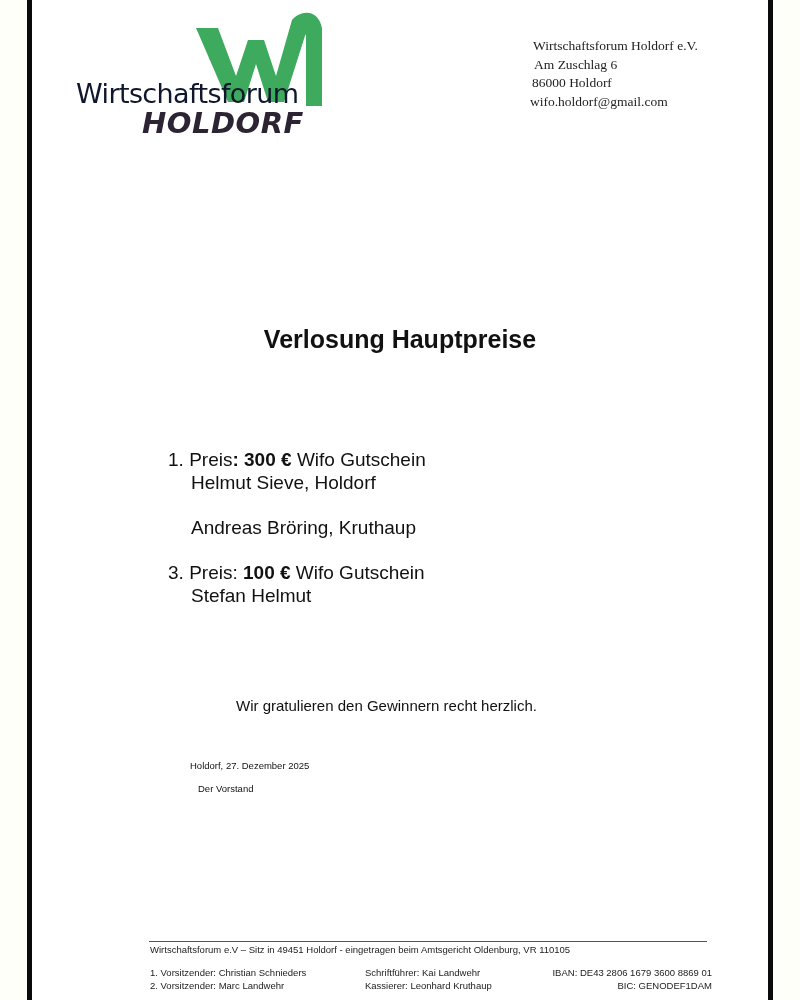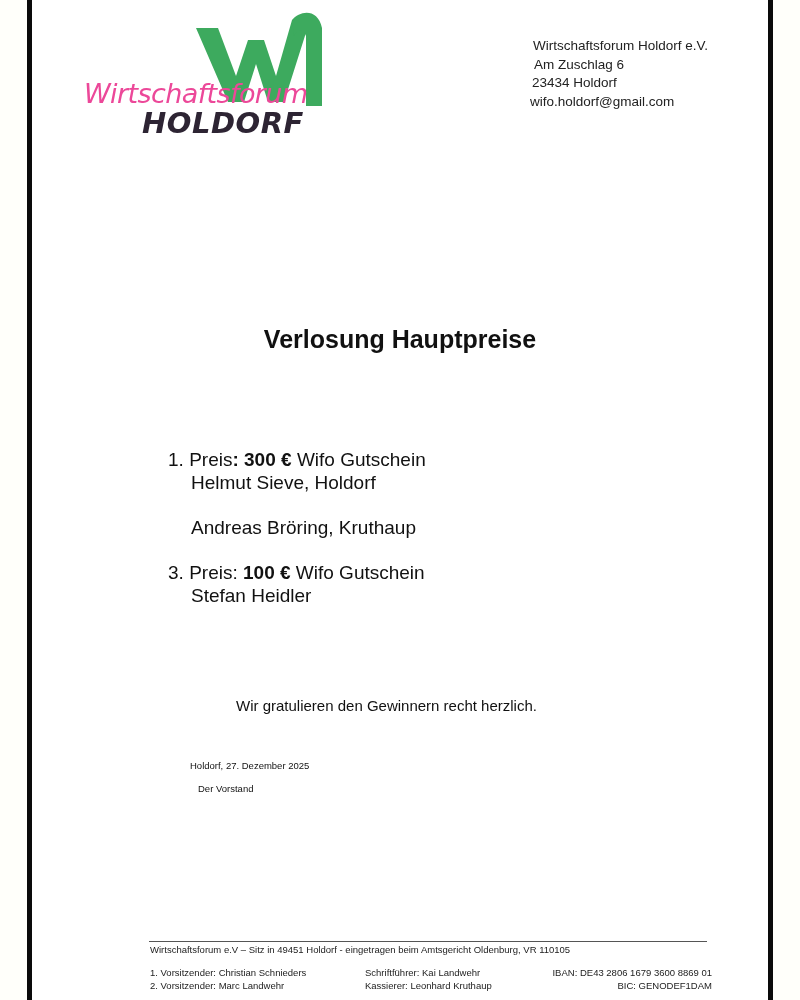--- a/index.html
+++ b/index.html
@@ -12,34 +12,34 @@
     .page {
       position: absolute; left: 27px; top: 0; width: 746px; height: 1000px;
       background: #ffffff;
       border-left: 5px solid #0a0a0a; border-right: 5px solid #0a0a0a;
       box-sizing: border-box;
     }
     
     .logo { position: absolute; left: 44px; top: 6px; width: 250px; height: 130px; }
     .logo svg { position: absolute; left: 120px; top: 0; }
     .logo-word {
-      position: absolute; left: 8px; top: 72px;
-      font-family: "DejaVu Sans", sans-serif; font-style: italic;
-      font-size: 27px; letter-spacing: -0.6px; color: #ec4899;
+      position: absolute; left: 0; top: 72px;
+      font-family: "DejaVu Sans", sans-serif; 
+      font-size: 27px; letter-spacing: -0.6px; color: #0f172a;
       white-space: nowrap;
     }
     .logo-holdorf {
       position: absolute; left: 66px; top: 100px;
       font-family: "DejaVu Sans", sans-serif; font-weight: bold; font-style: italic;
       font-size: 29px; letter-spacing: 0.5px; color: #2d2433; white-space: nowrap;
     }
     
     .address {
       position: absolute; left: 497px; top: 37px;
-      font-family: Liberation Sans, sans-serif; font-size: 13.5px; line-height: 18.5px;
+      font-family: Liberation Serif, serif; font-size: 13.5px; line-height: 18.5px;
       color: #222;
     }
     .address div { white-space: nowrap; }
     .address .a1 { padding-left: 4px; }
     .address .a2 { padding-left: 5px; }
     .address .a3 { padding-left: 3px; }
     .address .a4 { padding-left: 1px; }
 
     .title {
       position: absolute; left: 0; right: 0; top: 325px; text-align: center;
@@ -74,21 +74,21 @@
 
       <path d="M96,14 C104,4 122,2 126,22 L126,104 L110,104 L110,30 C108,22 100,24 98,30 Z" fill="#3daa5e"></path>
     </svg>
     <div class="logo-word">Wirtschaftsforum</div>
     <div class="logo-holdorf">HOLDORF</div>
   </div>
 
   <div class="address">
     <div class="a1">Wirtschaftsforum Holdorf e.V.</div>
     <div class="a2">Am Zuschlag 6</div>
-    <div class="a3">23434 Holdorf</div>
+    <div class="a3">86000 Holdorf</div>
     <div class="a4">wifo.holdorf@gmail.com</div>
   </div>
 
   <div class="title">Verlosung Hauptpreise</div>
 
   <div class="prizes">
     <div class="prize">
       <div class="line1">
         <span>1.</span>
         <span>Preis</span><b>:</b>
@@ -100,21 +100,21 @@
     <div class="prize">
       <div class="line2">Andreas Bröring, Kruthaup</div>
     </div>
     <div class="prize">
       <div class="line1">
         <span>3.</span>
         <span>Preis</span><span>:</span>
         <b>100 €</b>
         <span>Wifo Gutschein</span>
       </div>
-      <div class="line2">Stefan Heidler</div>
+      <div class="line2">Stefan Helmut</div>
     </div>
   </div>
 
   <div class="congrats">Wir gratulieren den Gewinnern recht herzlich.</div>
   <div class="place-date">Holdorf, 27. Dezember 2025</div>
   <div class="signoff">Der Vorstand</div>
 
   <div class="footer-rule"></div>
   <div class="footer-line">Wirtschaftsforum e.V – Sitz in 49451 Holdorf - eingetragen beim Amtsgericht Oldenburg, VR 110105</div>
   <div class="footer-col fc1">

